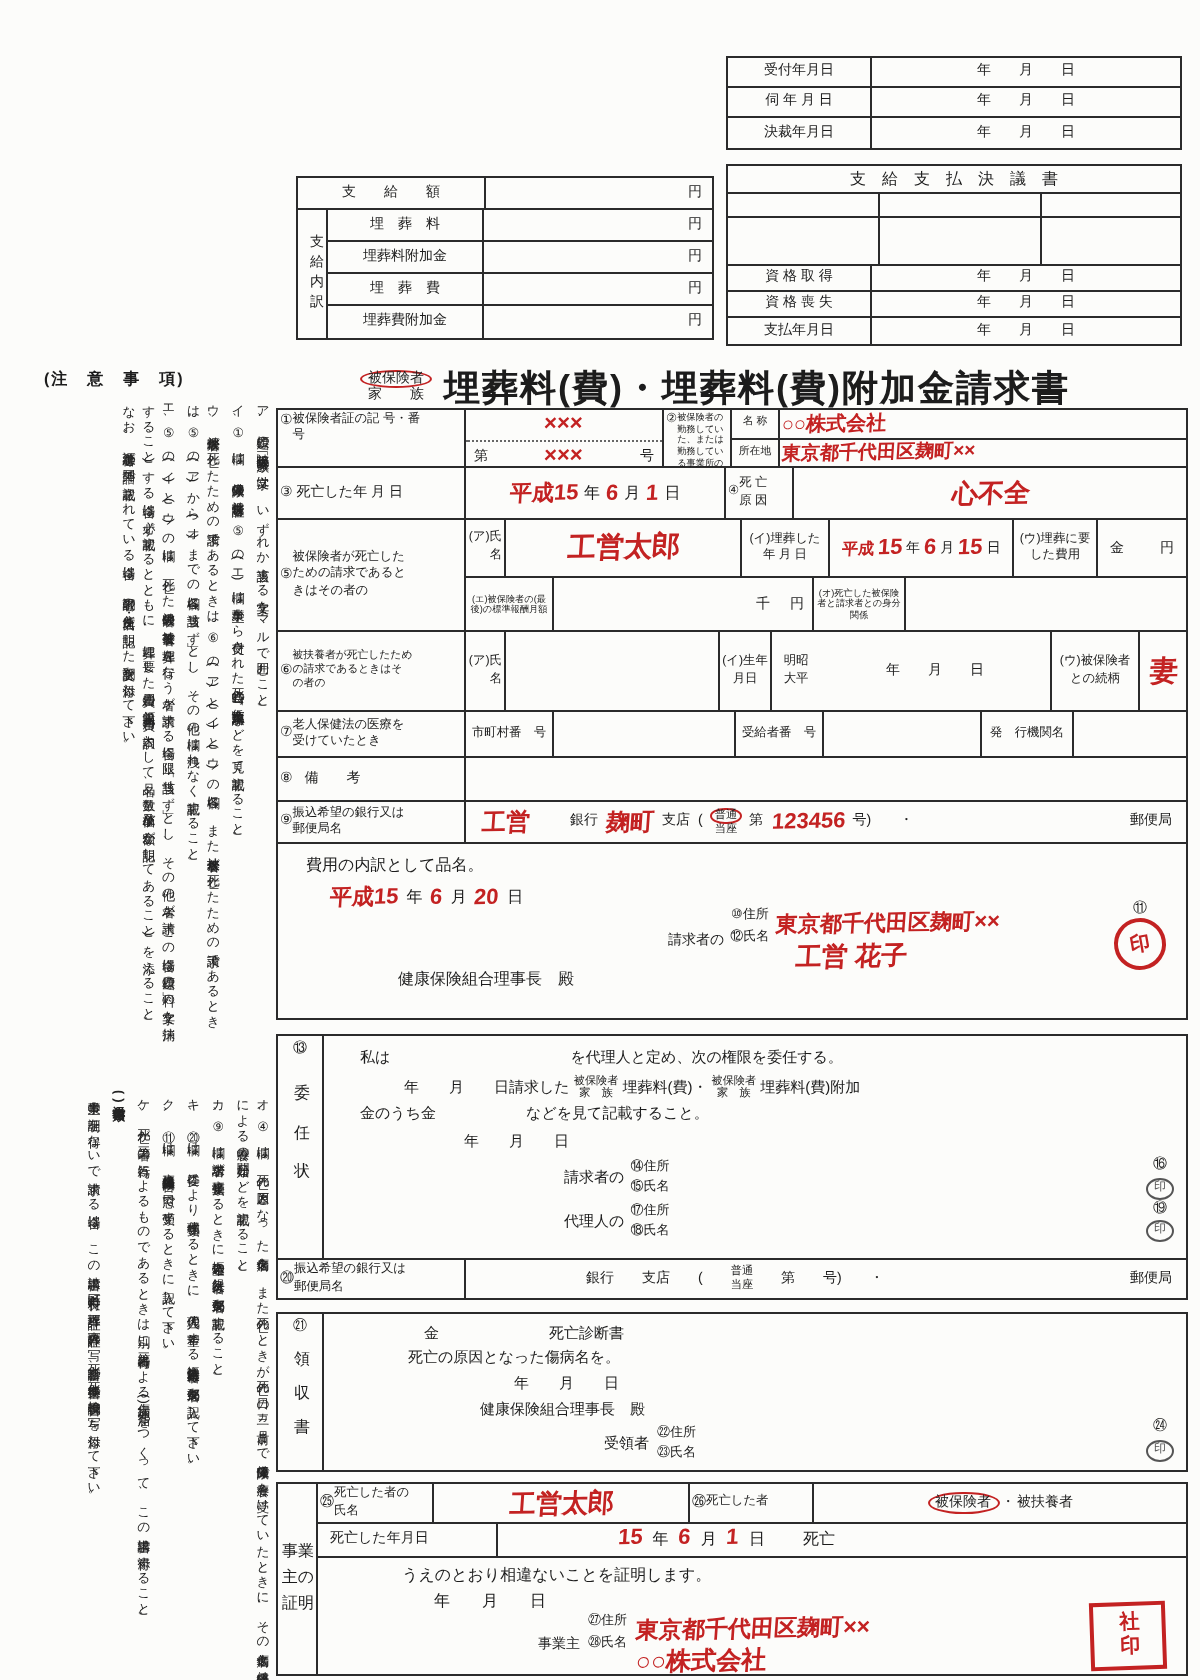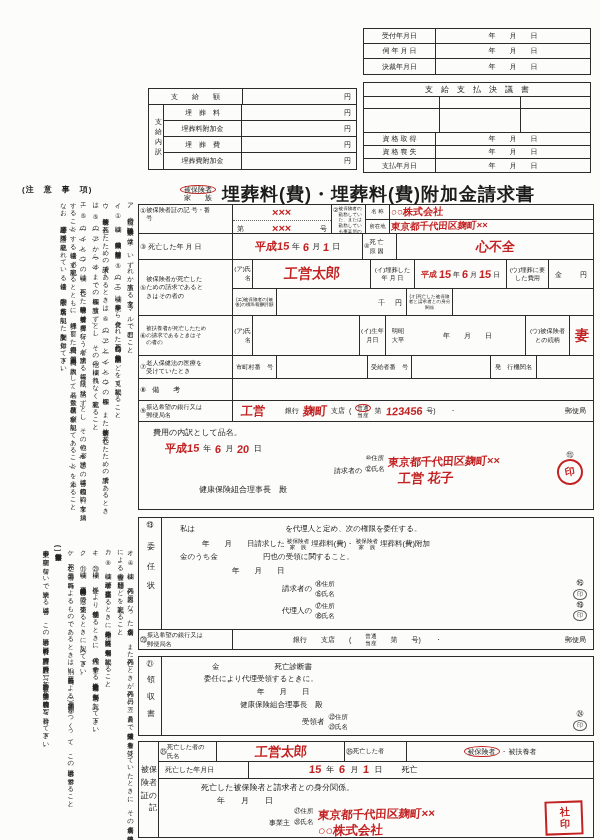--- a/index.html
+++ b/index.html
@@ -335,21 +335,21 @@
           <span class="frac">
               <span>被保険者</span>
               <span class="pre">家　族</span>
             </span>
           <span>埋葬料(費)附加</span>
         </div>
         <div class="abs" style="left:18px;top:6px;display:flex;gap:90px;">
           <span>私は</span>
             <span>を代理人と定め、次の権限を委任する。</span>
         </div>
-        <div class="abs pre" style="left:18px;top:34px;">金のうち金　　　　　　円也の受領に関すること。</div>
+        <div class="abs pre" style="left:18px;top:34px;">金のうち金　　　　　　などを見て記載すること。</div>
         <div class="abs pre" style="left:70px;top:48px;">年　　月　　日</div>
         <div class="abs" style="left:120px;top:62px;display:flex;gap:3px;">
           <span style="align-self:center;">請求者の</span>
           <span class="frac" style="font-size:6.5px;gap:3px;">
               <span>⑭住所</span>
               <span>⑮氏名</span>
             </span>
         </div>
         <div class="abs" style="left:120px;top:84px;display:flex;gap:3px;">
           <span style="align-self:center;">代理人の</span>
@@ -391,41 +391,41 @@
     <div class="row" style="height:100%;">
       <div class="br" style="width:22px;display:flex;flex-direction:column;align-items:center;padding-top:2px;">
         <span class="f7">㉑</span>
         <span class="f8 vchars" style="width:10px;margin-top:4px;letter-spacing:0;line-height:2.1;">領収書</span>
       </div>
       <div style="flex:1;position:relative;font-size:7.5px;">
         <div class="abs" style="left:50px;top:5px;display:flex;gap:55px;">
           <span>金</span>
             <span>死亡診断書</span>
         </div>
-        <div class="abs" style="left:42px;top:17px;">委任により代理受領するときに。</div>
+        <div class="abs" style="left:42px;top:17px;">死亡の原因となった傷病名を。</div>
         <div class="abs pre" style="left:95px;top:30px;">年　　月　　日</div>
         <div class="abs" style="left:78px;top:43px;">健康保険組合理事長　殿</div>
         <div class="abs" style="left:140px;top:56px;display:flex;gap:4px;">
           <span style="align-self:center;">受領者</span>
           <span class="frac" style="font-size:6.5px;gap:3px;">
               <span>㉒住所</span>
               <span>㉓氏名</span>
             </span>
         </div>
         <div class="abs f7" style="right:6px;top:52px;display:flex;flex-direction:column;align-items:center;line-height:1.5;">
           <span>㉔</span>
           <span class="rell" style="border-color:#555;color:#555;font-size:6px;">印</span>
         </div>
       </div>
     </div>
   </div>
 
   <div class="abs tbl" style="left:138px;top:741px;width:456px;height:97px;">
     <div class="row" style="height:100%;">
-      <div class="br cell f8 vchars" style="width:20px;line-height:1.6;">被保険者証の記</div>
+      <div class="br cell f8 vchars" style="width:20px;line-height:1.6;">事業主の証明</div>
       <div style="flex:1;display:flex;flex-direction:column;">
         <div class="row bb" style="height:20px;">
           <div class="cell br f6 left" style="width:58px;">
             <span class="f7">㉕</span>
             <span style="width:38px;">死亡した者の氏名</span>
           </div>
           <div class="cell br" style="width:128px;">
               <span class="hw" style="font-size:13px;">工営太郎</span>
             </div>
           <div class="cell br f6 left" style="width:62px;">
@@ -444,21 +444,21 @@
             <span class="hw" style="font-size:11px;">15</span>
               <span>年</span>
             <span class="hw" style="font-size:11px;">6</span>
               <span>月</span>
             <span class="hw" style="font-size:11px;">1</span>
               <span>日</span>
             <span style="margin-left:14px;">死亡</span>
           </div>
         </div>
         <div style="position:relative;flex:1;">
-          <div class="abs f8" style="left:42px;top:3px;">死亡した被保険者と請求者との身分関係。</div>
+          <div class="abs f8" style="left:42px;top:3px;">うえのとおり相違ないことを証明します。</div>
           <div class="abs f8 pre" style="left:58px;top:16px;">年　　月　　日</div>
           <div class="abs" style="left:110px;top:28px;display:flex;gap:4px;">
             <span class="f7" style="align-self:center;">事業主</span>
             <span class="frac" style="font-size:6.5px;gap:4px;">
               <span>㉗住所</span>
               <span>㉘氏名</span>
             </span>
             <span style="display:flex;flex-direction:column;">
               <span class="hw" style="font-size:11.5px;">東京都千代田区麹町××</span>
               <span class="hw" style="font-size:12.5px;">○○株式会社</span>

